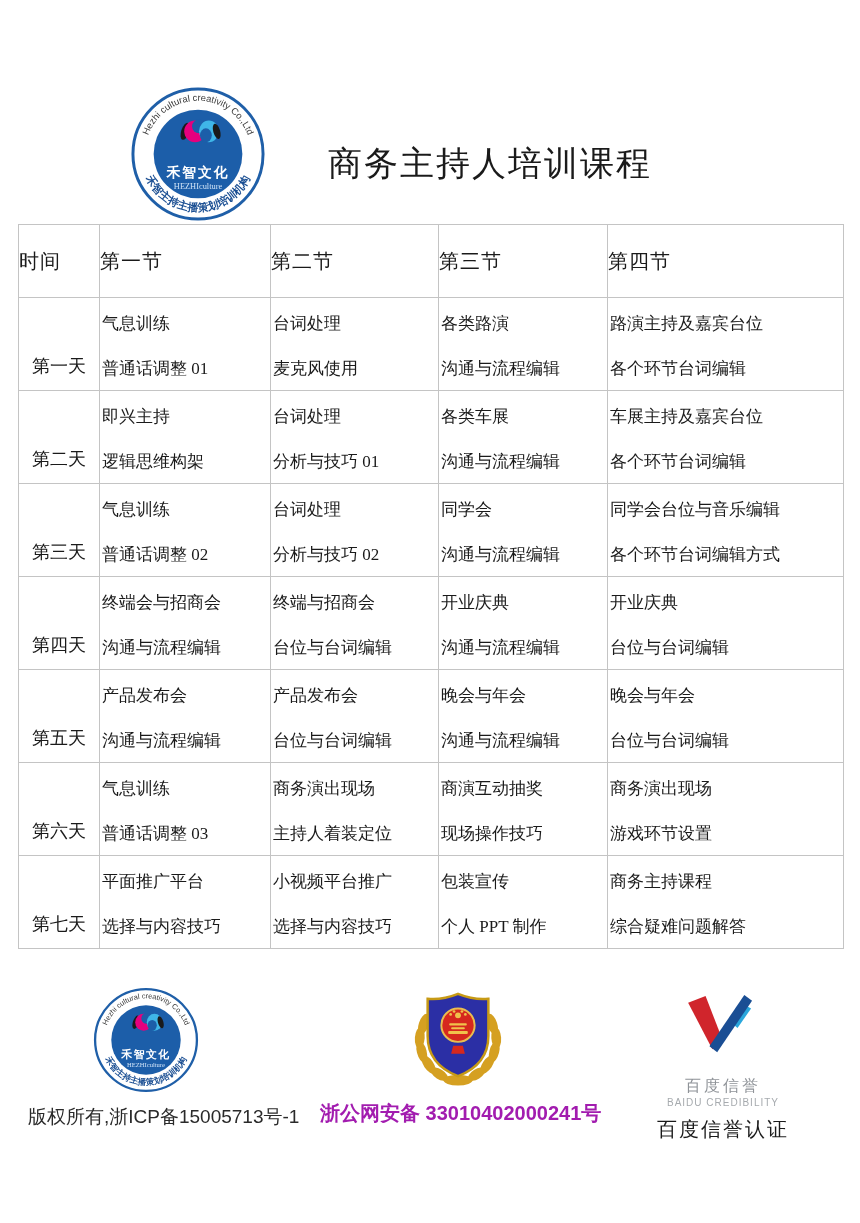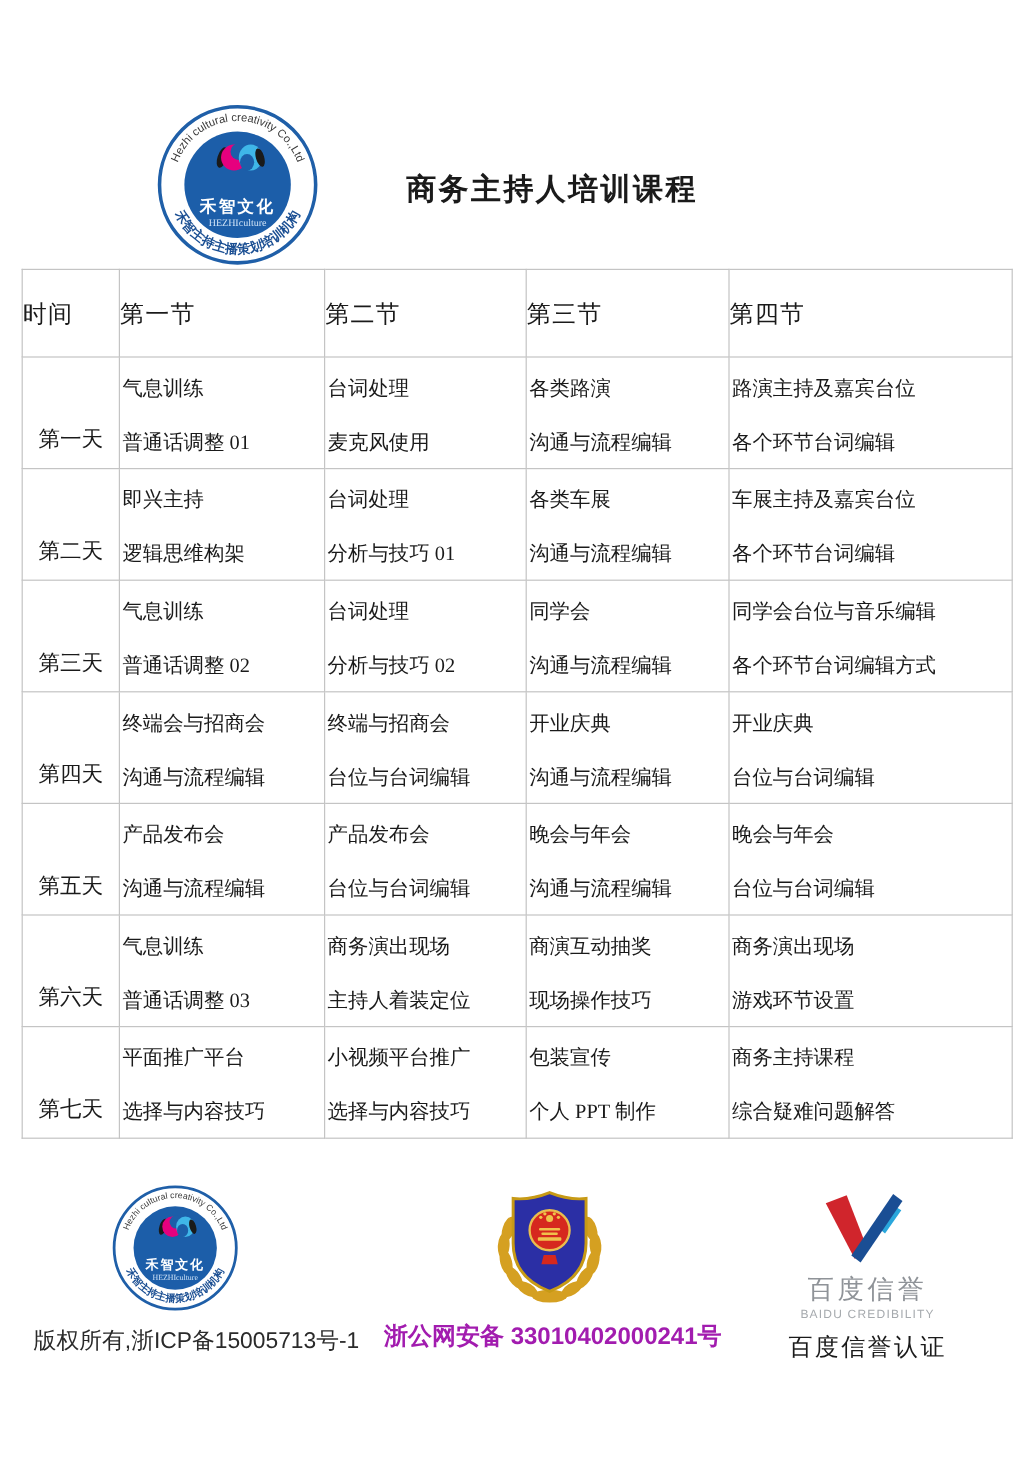--- a/index.html
+++ b/index.html
@@ -4,22 +4,22 @@
 <style>
   html,body{margin:0;padding:0;background:#ffffff;}
   .page{
     position:relative;width:860px;height:1223px;background:#ffffff;overflow:hidden;
     font-family:"Liberation Serif","DejaVu Serif",serif;color:#1a1a1a;
   }
   
   .logo-main{position:absolute;left:129px;top:85px;width:138px;height:138px;}
   .logo-footer{position:absolute;left:92px;top:986px;width:108px;height:108px;}
   .page-title{
-    position:absolute;left:460px;top:141px;transform:translateX(-50%);
-    font-size:25px;font-weight:bold;letter-spacing:2px;white-space:nowrap;
+    position:absolute;left:490px;top:141px;transform:translateX(-50%);
+    font-size:34px;font-weight:normal;letter-spacing:2px;white-space:nowrap;
   }
   
   .schedule{
     position:absolute;left:18px;top:224px;width:825px;
     border-collapse:collapse;table-layout:fixed;
   }
   .schedule th,.schedule td{
     border:1px solid #c4c4c4;padding:0;text-align:left;vertical-align:middle;
     font-weight:normal;background:#ffffff;
   }
@@ -50,21 +50,21 @@
   .police-badge{position:absolute;left:409px;top:984px;width:98px;height:104px;}
   .police-text{
     position:absolute;left:320px;top:1100px;width:270px;text-align:right;
     font-size:20px;font-weight:bold;color:#a21caf;
   }
   .baidu-block{
     position:absolute;left:650px;top:994px;width:146px;text-align:center;
     font-family:"Liberation Sans","DejaVu Sans",sans-serif;
   }
   .baidu-v{width:78px;height:62px;margin:0 auto;display:block;}
-  .baidu-cn{font-size:22px;color:#8f9398;letter-spacing:3px;margin-top:4px;}
+  .baidu-cn{font-size:16px;color:#8f9398;letter-spacing:3px;margin-top:20px;}
   .baidu-en{font-size:10px;color:#a6aaae;letter-spacing:1px;margin-top:0;}
   .baidu-cert{font-size:20px;color:#1a1a1a;letter-spacing:2px;margin-top:8px;}
   
   .gold{fill:#d5a021;}
   .defs-hidden{position:absolute;width:0;height:0;overflow:hidden;}
 </style>
 </head>
 <body>
 
 <div class="page">

